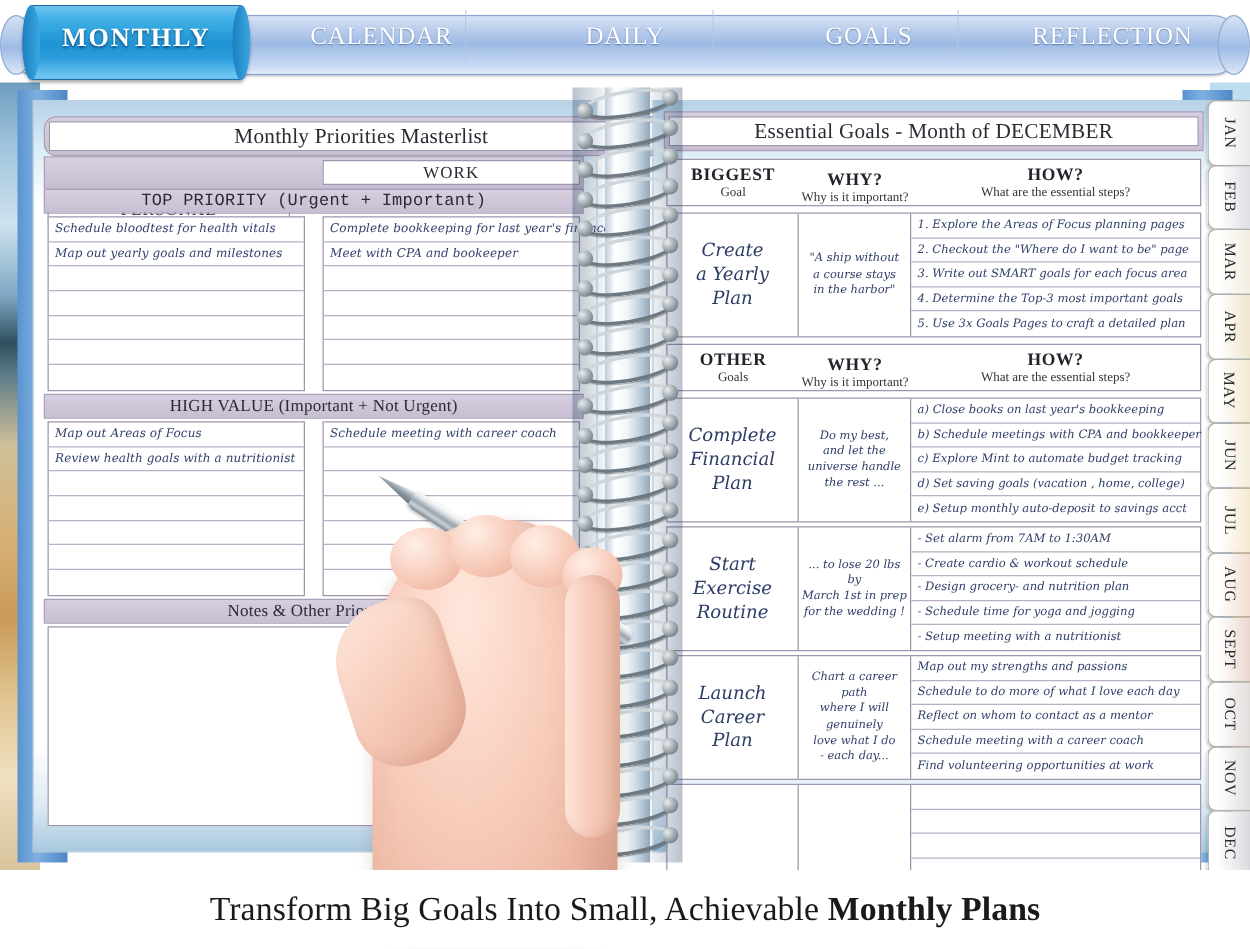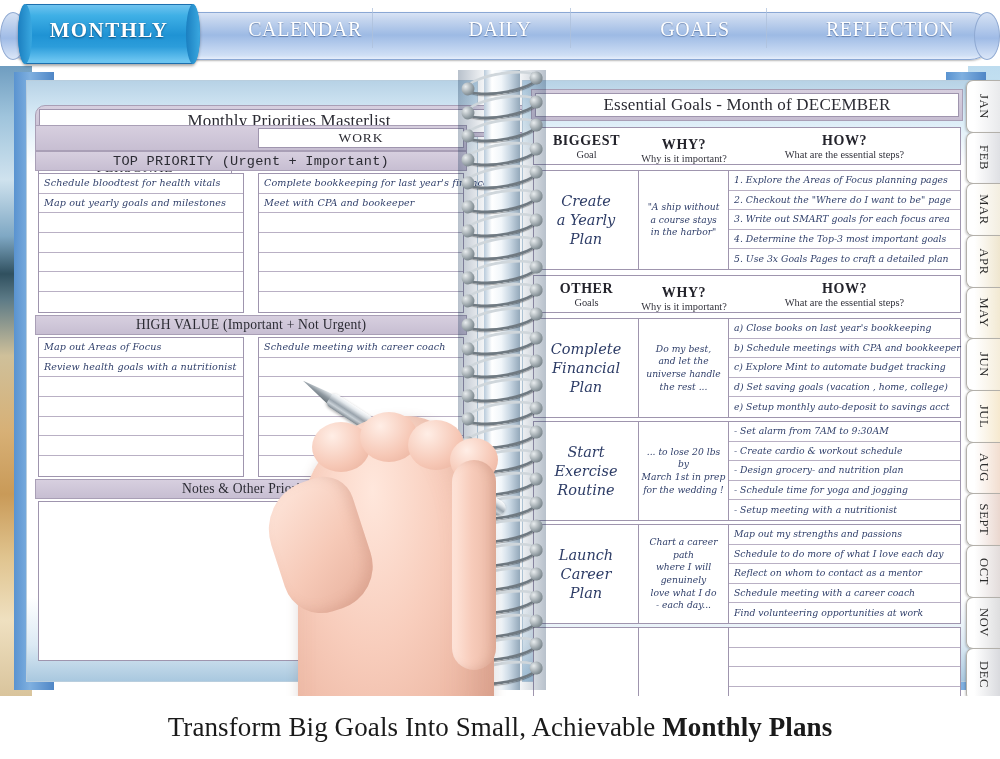--- a/index.html
+++ b/index.html
@@ -276,21 +276,21 @@
 
   <div class="photo-edge left"></div>
   <div class="photo-edge right"></div>
 
   <div class="cover l"></div>
   <div class="cover r"></div>
 
   <div class="page left">
     <div class="page-frame"></div>
 
-    <div class="band bandwrap" style="position:absolute; left:8px; top:24px; width:508px; height:32px;border-radius:10px;">
+    <div class="band bandwrap" style="position:absolute; left:8px; top:12px; width:508px; height:32px;border-radius:10px;">
       <div class="boxedtitle title-main" style="width:100%;height:100%;">Monthly Priorities Masterlist</div>
     </div>
 
     <div class="band" style="position:absolute; left:8px; top:44px; width:432px; height:26px;"></div>
     <div class="boxedtitle col-head" style="position:absolute; left:11px; top:45px; width:194px; height:20px;margin-top:32px;">PERSONAL</div>
     <div class="boxedtitle col-head" style="position:absolute; left:231px; top:47px; width:206px; height:20px;">WORK</div>
 
     <div class="band" style="position:absolute; left:8px; top:70px; width:432px; height:20px; display:flex; align-items:center; justify-content:center;font-family:Liberation Mono, monospace;">
       <div class="section-head">TOP PRIORITY (Urgent + Important)</div>
     </div>
@@ -492,21 +492,21 @@
 
     <div class="grow" style="position:absolute; left:10px; top:340px; width:428px; height:100px;">
       <div class="gc1">
         <div class="goalname">Start<br>Exercise<br>Routine</div>
       </div>
       <div class="gc2">
         <div class="whytext">... to lose 20 lbs by<br>March 1st in prep<br>for the wedding !</div>
       </div>
       <div class="gc3">
         <div class="steprow">
-            <span class="steptext">- Set alarm from 7AM to 9:30AM</span>
+            <span class="steptext">- Set alarm from 7AM to 1:30AM</span>
           </div>
         <div class="steprow">
             <span class="steptext">- Create cardio &amp; workout schedule</span>
           </div>
         <div class="steprow">
             <span class="steptext">- Design grocery- and nutrition plan</span>
           </div>
         <div class="steprow">
             <span class="steptext">- Schedule time for yoga and jogging</span>
           </div>

